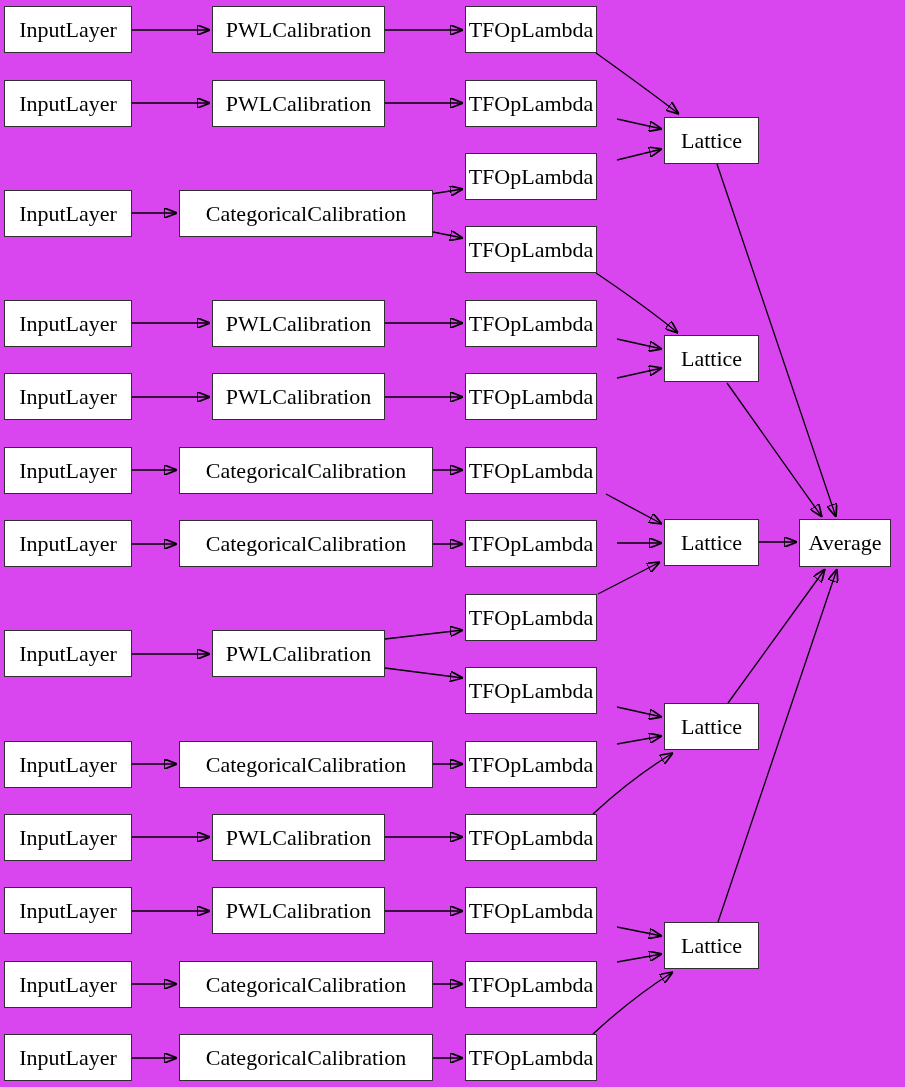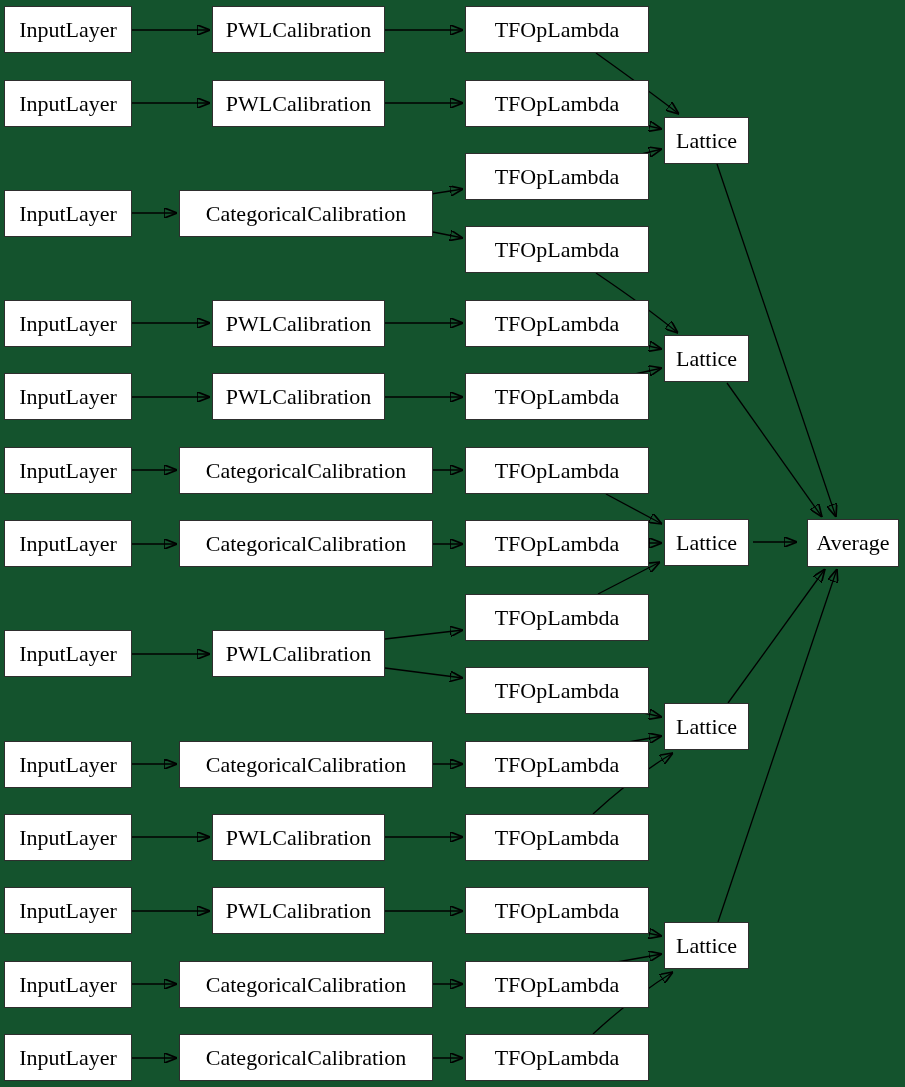--- a/index.html
+++ b/index.html
@@ -1,31 +1,31 @@
 <!DOCTYPE html>
 <html><head>
 <meta charset="utf-8">
 <style>
   html,body { margin:0; padding:0; background:#ffffff; }
   .canvas {
-    position:relative; width:905px; height:1087px; background:#14532d;
+    position:relative; width:905px; height:1087px; background:#d946ef;
     font-family:"Liberation Serif", serif; overflow:hidden;
   }
   .node {
     position:absolute; box-sizing:border-box; height:47px;
     border:1.5px solid #2e2e2e; background:#ffffff; color:#000;
     display:flex; align-items:center; justify-content:center;
     font-size:22px; line-height:1; white-space:nowrap;
   }
   .col-input   { left:4px;   width:128px; }
   .col-pwl     { left:212px; width:173px; }
   .col-cat     { left:179px; width:254px; }
-  .col-lambda  { left:465px; width:184px; }
-  .col-lattice { left:664px; width:85px;  }
-  .col-average { left:799px; width:92px; height:48px;margin-left:8px; }
+  .col-lambda  { left:465px; width:132px; }
+  .col-lattice { left:664px; width:95px;  }
+  .col-average { left:799px; width:92px; height:48px; }
   svg.edges { position:absolute; left:0; top:0; pointer-events:none; }
   svg.edges path { stroke:#000; stroke-width:1.3; fill:none; }
 </style>
 </head>
 <body>
 
 <div class="canvas">
 
   <svg class="edges" width="905" height="1087" viewBox="0 0 905 1087">
     <defs>

